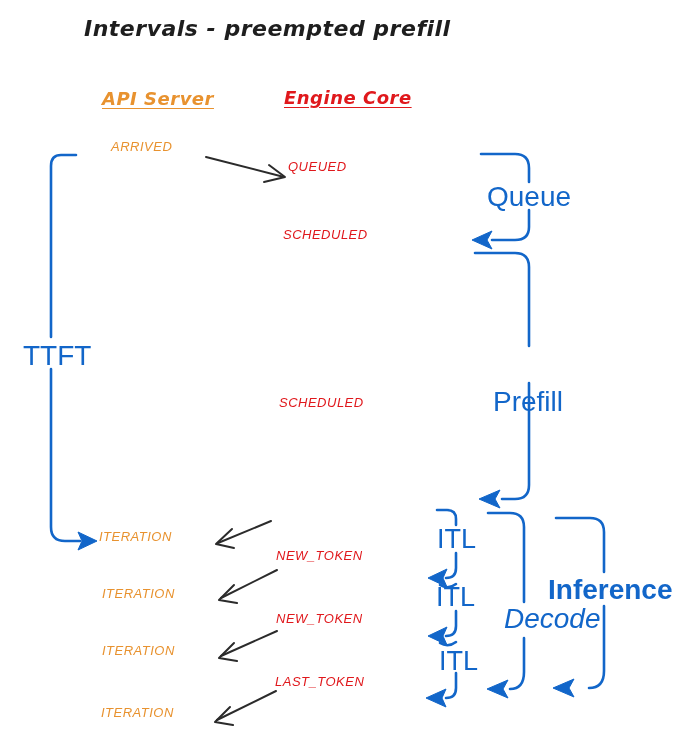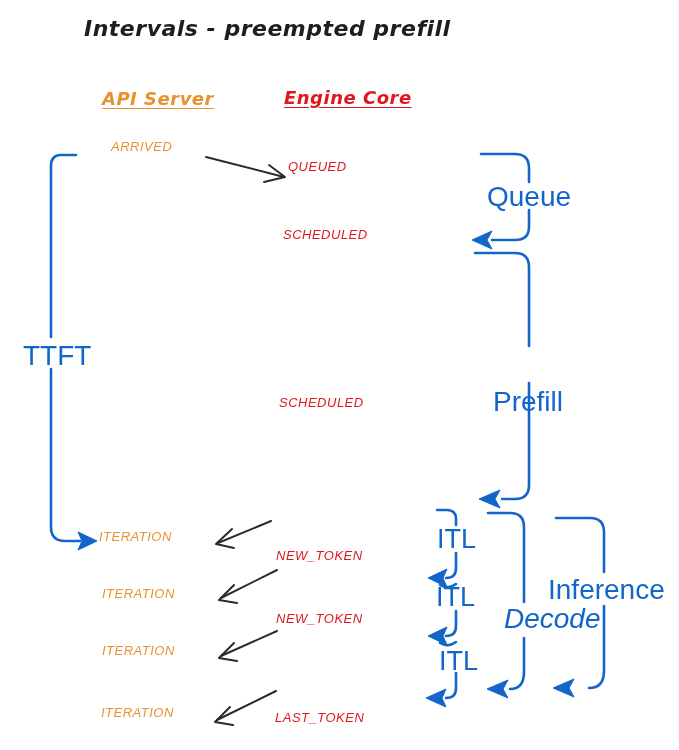--- a/index.html
+++ b/index.html
@@ -101,24 +101,24 @@
   <div class="lbl event api" style="left:99px;top:530px;">ITERATION</div>
   <div class="lbl event api" style="left:102px;top:587px;">ITERATION</div>
   <div class="lbl event api" style="left:102px;top:644px;">ITERATION</div>
   <div class="lbl event api" style="left:101px;top:706px;">ITERATION</div>
 
   <div class="lbl event engine" style="left:288px;top:160px;">QUEUED</div>
   <div class="lbl event engine" style="left:283px;top:228px;">SCHEDULED</div>
   <div class="lbl event engine" style="left:279px;top:396px;">SCHEDULED</div>
   <div class="lbl event engine" style="left:276px;top:549px;">NEW_TOKEN</div>
   <div class="lbl event engine" style="left:276px;top:612px;">NEW_TOKEN</div>
-  <div class="lbl event engine" style="left:275px;top:675px;margin-top:36px;">LAST_TOKEN</div>
+  <div class="lbl event engine" style="left:275px;top:675px;">LAST_TOKEN</div>
 
   <div class="lbl interval" style="left:23px;top:341px;">TTFT</div>
   <div class="lbl interval" style="left:487px;top:182px;">Queue</div>
   <div class="lbl interval" style="left:493px;top:351px;margin-top:36px;">Prefill</div>
   <div class="lbl interval itl" style="left:437px;top:525px;">ITL</div>
   <div class="lbl interval itl" style="left:436px;top:583px;">ITL</div>
   <div class="lbl interval itl" style="left:439px;top:647px;">ITL</div>
   <div class="lbl interval" style="left:504px;top:604px;font-style:italic;">Decode</div>
-  <div class="lbl interval" style="left:548px;top:575px;">Inference</div>
+  <div class="lbl interval" style="left:548px;top:575px;font-weight:bold;">Inference</div>
 
 </div>
 
 </body></html>

